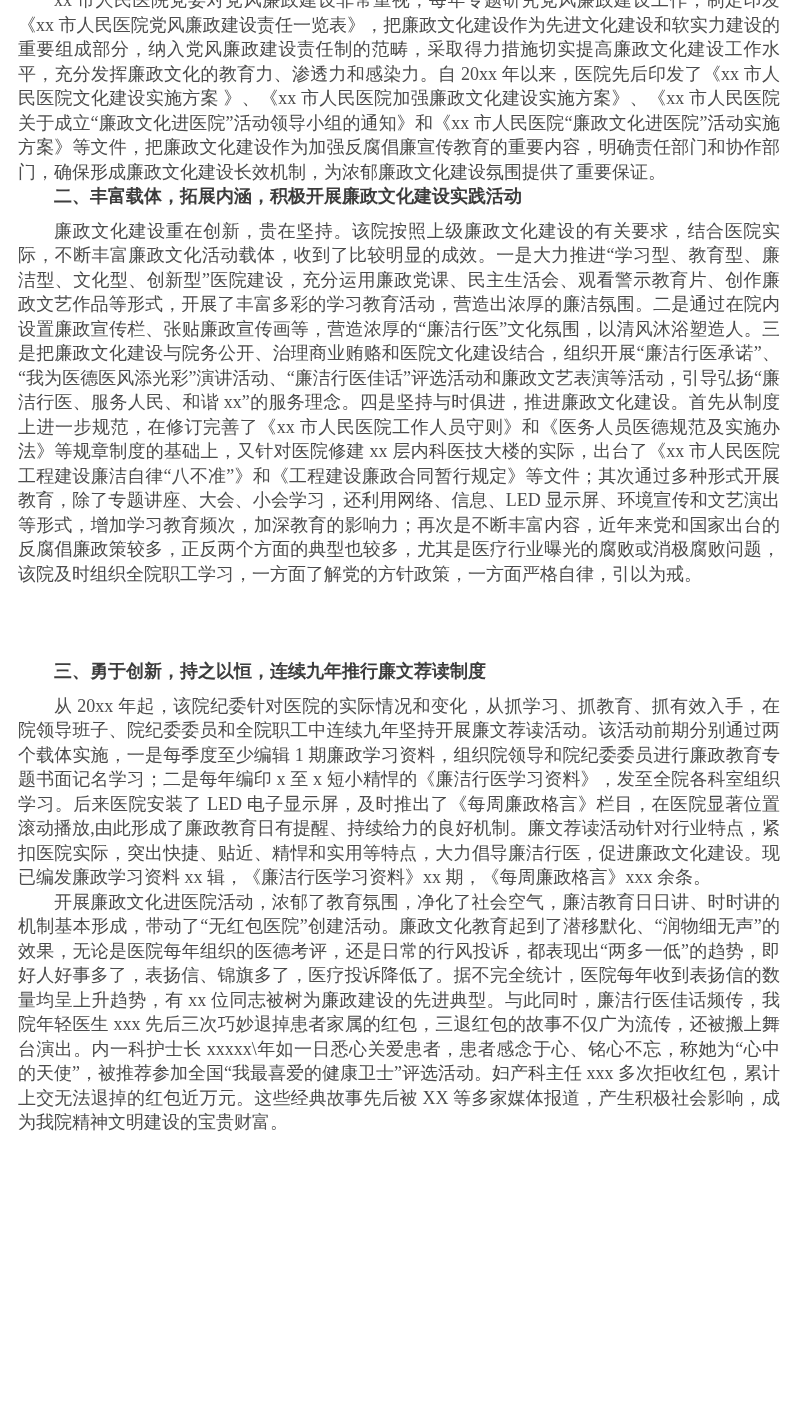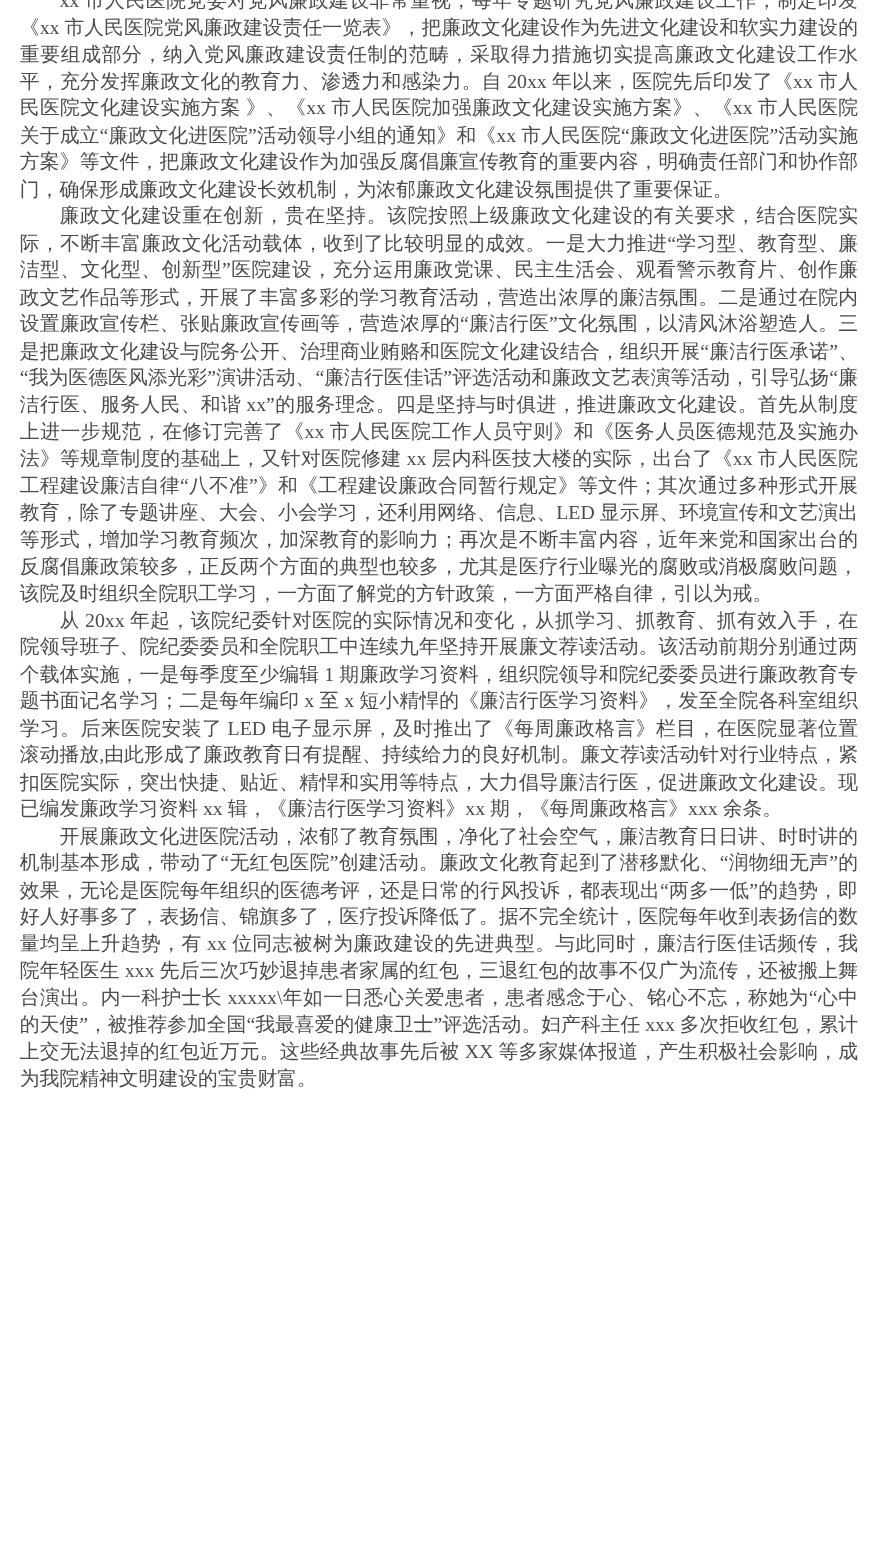--- a/index.html
+++ b/index.html
@@ -41,21 +41,23 @@
     margin-top: 0;
   }
 </style>
 </head>
 <body>
 
 <div class="doc">
 
   <p class="para first">xx 市人民医院党委对党风廉政建设非常重视，每年专题研究党风廉政建设工作，制定印发《xx 市人民医院党风廉政建设责任一览表》，把廉政文化建设作为先进文化建设和软实力建设的重要组成部分，纳入党风廉政建设责任制的范畴，采取得力措施切实提高廉政文化建设工作水平，充分发挥廉政文化的教育力、渗透力和感染力。自 20xx 年以来，医院先后印发了《xx 市人民医院文化建设实施方案 》、《xx 市人民医院加强廉政文化建设实施方案》、《xx 市人民医院关于成立“廉政文化进医院”活动领导小组的通知》和《xx 市人民医院“廉政文化进医院”活动实施方案》等文件，把廉政文化建设作为加强反腐倡廉宣传教育的重要内容，明确责任部门和协作部门，确保形成廉政文化建设长效机制，为浓郁廉政文化建设氛围提供了重要保证。</p>
 
+  <p class="heading">二、丰富载体，拓展内涵，积极开展廉政文化建设实践活动</p>
 
   <p class="para">廉政文化建设重在创新，贵在坚持。该院按照上级廉政文化建设的有关要求，结合医院实际，不断丰富廉政文化活动载体，收到了比较明显的成效。一是大力推进“学习型、教育型、廉洁型、文化型、创新型”医院建设，充分运用廉政党课、民主生活会、观看警示教育片、创作廉政文艺作品等形式，开展了丰富多彩的学习教育活动，营造出浓厚的廉洁氛围。二是通过在院内设置廉政宣传栏、张贴廉政宣传画等，营造浓厚的“廉洁行医”文化氛围，以清风沐浴塑造人。三是把廉政文化建设与院务公开、治理商业贿赂和医院文化建设结合，组织开展“廉洁行医承诺”、“我为医德医风添光彩”演讲活动、“廉洁行医佳话”评选活动和廉政文艺表演等活动，引导弘扬“廉洁行医、服务人民、和谐 xx”的服务理念。四是坚持与时俱进，推进廉政文化建设。首先从制度上进一步规范，在修订完善了《xx 市人民医院工作人员守则》和《医务人员医德规范及实施办法》等规章制度的基础上，又针对医院修建 xx 层内科医技大楼的实际，出台了《xx 市人民医院工程建设廉洁自律“八不准”》和《工程建设廉政合同暂行规定》等文件；其次通过多种形式开展教育，除了专题讲座、大会、小会学习，还利用网络、信息、LED 显示屏、环境宣传和文艺演出等形式，增加学习教育频次，加深教育的影响力；再次是不断丰富内容，近年来党和国家出台的反腐倡廉政策较多，正反两个方面的典型也较多，尤其是医疗行业曝光的腐败或消极腐败问题，该院及时组织全院职工学习，一方面了解党的方针政策，一方面严格自律，引以为戒。</p>
 
+  <p class="heading gap-above">三、勇于创新，持之以恒，连续九年推行廉文荐读制度</p>
 
   <p class="para">从 20xx 年起，该院纪委针对医院的实际情况和变化，从抓学习、抓教育、抓有效入手，在院领导班子、院纪委委员和全院职工中连续九年坚持开展廉文荐读活动。该活动前期分别通过两个载体实施，一是每季度至少编辑 1 期廉政学习资料，组织院领导和院纪委委员进行廉政教育专题书面记名学习；二是每年编印 x 至 x 短小精悍的《廉洁行医学习资料》，发至全院各科室组织学习。后来医院安装了 LED 电子显示屏，及时推出了《每周廉政格言》栏目，在医院显著位置滚动播放,由此形成了廉政教育日有提醒、持续给力的良好机制。廉文荐读活动针对行业特点，紧扣医院实际，突出快捷、贴近、精悍和实用等特点，大力倡导廉洁行医，促进廉政文化建设。现已编发廉政学习资料 xx 辑，《廉洁行医学习资料》xx 期，《每周廉政格言》xxx 余条。</p>
 
   <p class="para gap-above-small">开展廉政文化进医院活动，浓郁了教育氛围，净化了社会空气，廉洁教育日日讲、时时讲的机制基本形成，带动了“无红包医院”创建活动。廉政文化教育起到了潜移默化、“润物细无声”的效果，无论是医院每年组织的医德考评，还是日常的行风投诉，都表现出“两多一低”的趋势，即好人好事多了，表扬信、锦旗多了，医疗投诉降低了。据不完全统计，医院每年收到表扬信的数量均呈上升趋势，有 xx 位同志被树为廉政建设的先进典型。与此同时，廉洁行医佳话频传，我院年轻医生 xxx 先后三次巧妙退掉患者家属的红包，三退红包的故事不仅广为流传，还被搬上舞台演出。内一科护士长 xxxxx\年如一日悉心关爱患者，患者感念于心、铭心不忘，称她为“心中的天使”，被推荐参加全国“我最喜爱的健康卫士”评选活动。妇产科主任 xxx 多次拒收红包，累计上交无法退掉的红包近万元。这些经典故事先后被 XX 等多家媒体报道，产生积极社会影响，成为我院精神文明建设的宝贵财富。</p>
 
 </div>
 
 </body></html>

